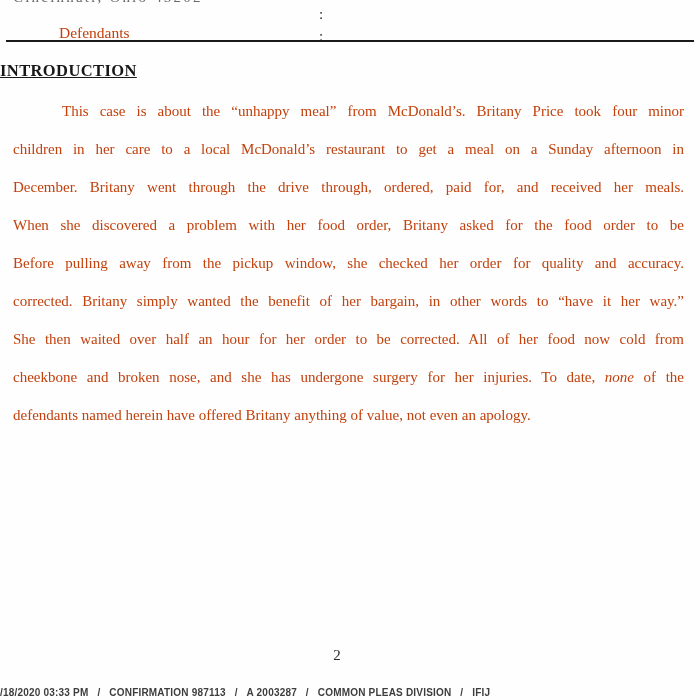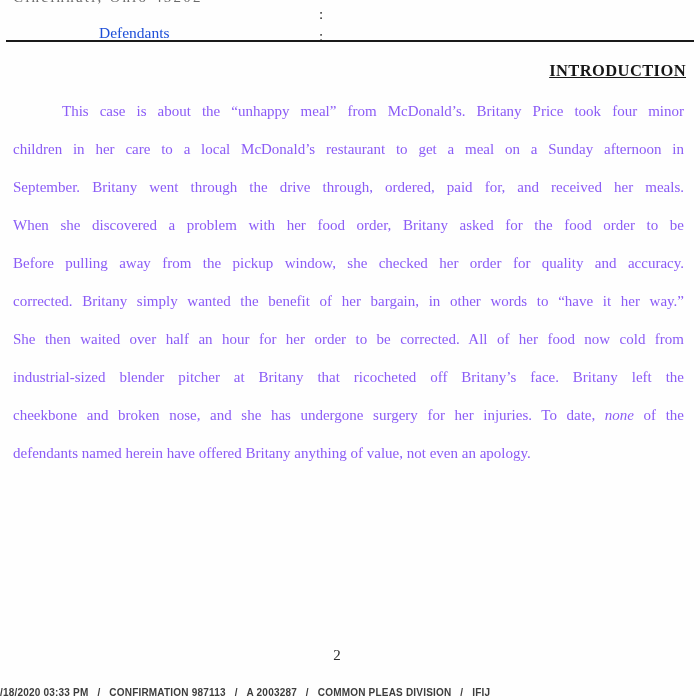--- a/index.html
+++ b/index.html
@@ -37,47 +37,46 @@
     font-size: 15px;
     color: #2a2a2a;
     line-height: 14px;
   }
   .colon-1 { top: 7px; }
   .colon-2 { top: 29px; }
   .defendants-label {
     position: absolute;
     top: 24px; left: 59px;
     font-size: 15.5px;
-    color: #1d4ed8;
-    margin-left: 40px;
+    color: #c2410c;
   }
   .caption-rule {
     position: absolute;
     top: 40px; left: 6px; right: 6px;
     border-top: 2.5px solid #1a1a1a;
   }
   
   .heading-row {
     position: absolute;
     top: 61px; left: 0; right: 14px;
-    text-align: right;
+    text-align: left;
   }
   .heading-text {
     font-size: 16.5px;
     font-weight: bold;
     text-decoration: underline;
     letter-spacing: 0.4px;
     color: #171717;
   }
   
   .body-text {
     position: absolute;
     top: 92px; left: 13px; right: 16px;
     font-size: 15px;
-    color: #8b5cf6;
+    color: #c2410c;
   }
   .bline {
     height: 38px;
     line-height: 38px;
     overflow: hidden;
     text-align: justify;
     text-align-last: justify;
     white-space: normal;
   }
   .bline.first { text-indent: 49px; }
@@ -123,26 +122,25 @@
 
   <div class="caption-rule"></div>
 
   <div class="heading-row">
     <span class="heading-text">INTRODUCTION</span>
   </div>
 
   <div class="body-text">
     <div class="bline first">This case is about the “unhappy meal” from McDonald’s. Britany Price took four minor</div>
     <div class="bline">children in her care to a local McDonald’s restaurant to get a meal on a Sunday afternoon in</div>
-    <div class="bline">September. Britany went through the drive through, ordered, paid for, and received her meals.</div>
+    <div class="bline">December. Britany went through the drive through, ordered, paid for, and received her meals.</div>
     <div class="bline">When she discovered a problem with her food order, Britany asked for the food order to be</div>
     <div class="bline">Before pulling away from the pickup window, she checked her order for quality and accuracy.</div>
     <div class="bline">corrected. Britany simply wanted the benefit of her bargain, in other words to “have it her way.”</div>
     <div class="bline">She then waited over half an hour for her order to be corrected. All of her food now cold from</div>
-    <div class="bline">industrial-sized blender pitcher at Britany that ricocheted off Britany’s face. Britany left the</div>
     <div class="bline"><span>cheekbone and broken nose, and she has undergone surgery for her injuries. To date, </span><span class="italic">none</span><span> of the</span></div>
     <div class="bline last">defendants named herein have offered Britany anything of value, not even an apology.</div>
   </div>
 
   <div class="page-number-row">
     <span class="page-number">2</span>
   </div>
 
   <div class="footer-stamp">/18/2020 03:33 PM&nbsp;&nbsp;&nbsp;/&nbsp;&nbsp;&nbsp;CONFIRMATION 987113&nbsp;&nbsp;&nbsp;/&nbsp;&nbsp;&nbsp;A 2003287&nbsp;&nbsp;&nbsp;/&nbsp;&nbsp;&nbsp;COMMON PLEAS DIVISION&nbsp;&nbsp;&nbsp;/&nbsp;&nbsp;&nbsp;IFIJ</div>
 

